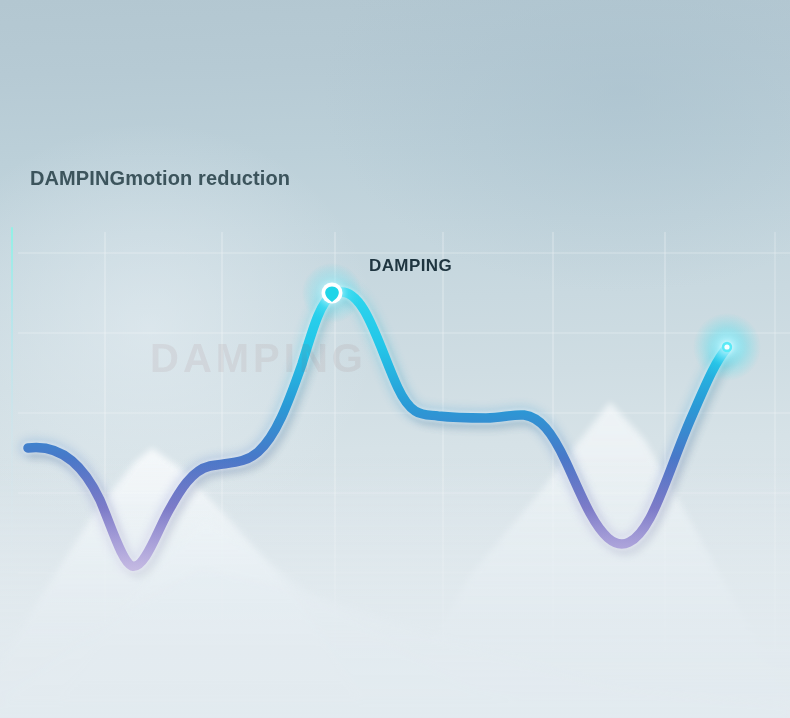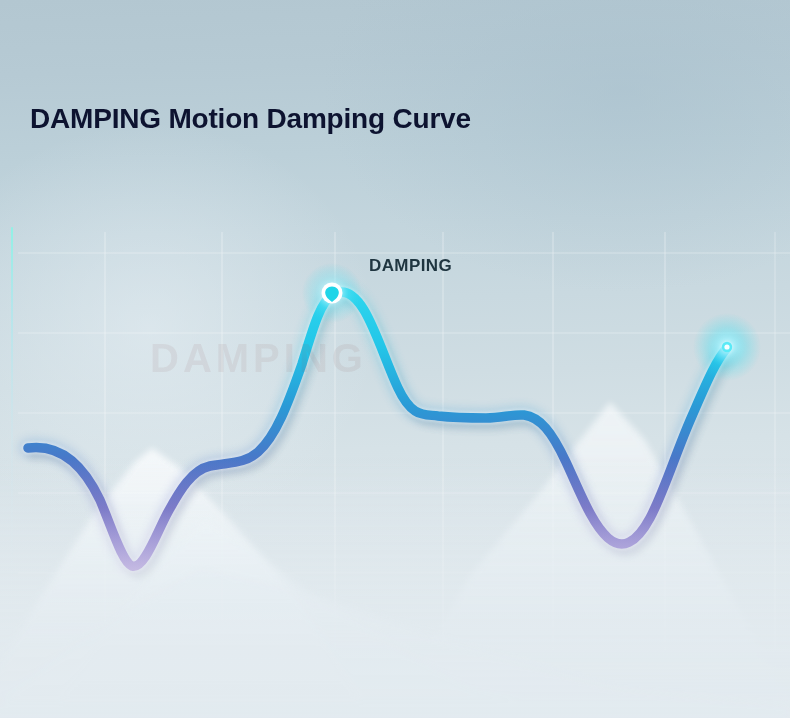--- a/index.html
+++ b/index.html
@@ -292,15 +292,15 @@
     </g>
 
   </svg>
 
   <div class="watermark">DAMPING</div>
 
   <div class="wash wash-bottom"></div>
 
   <div class="series-label">DAMPING</div>
 
-  <div class="title">DAMPING Motion Damping Curve</div>
+  <div class="subtitle">DAMPINGmotion reduction</div>
 
 </div>
 
 </body></html>

